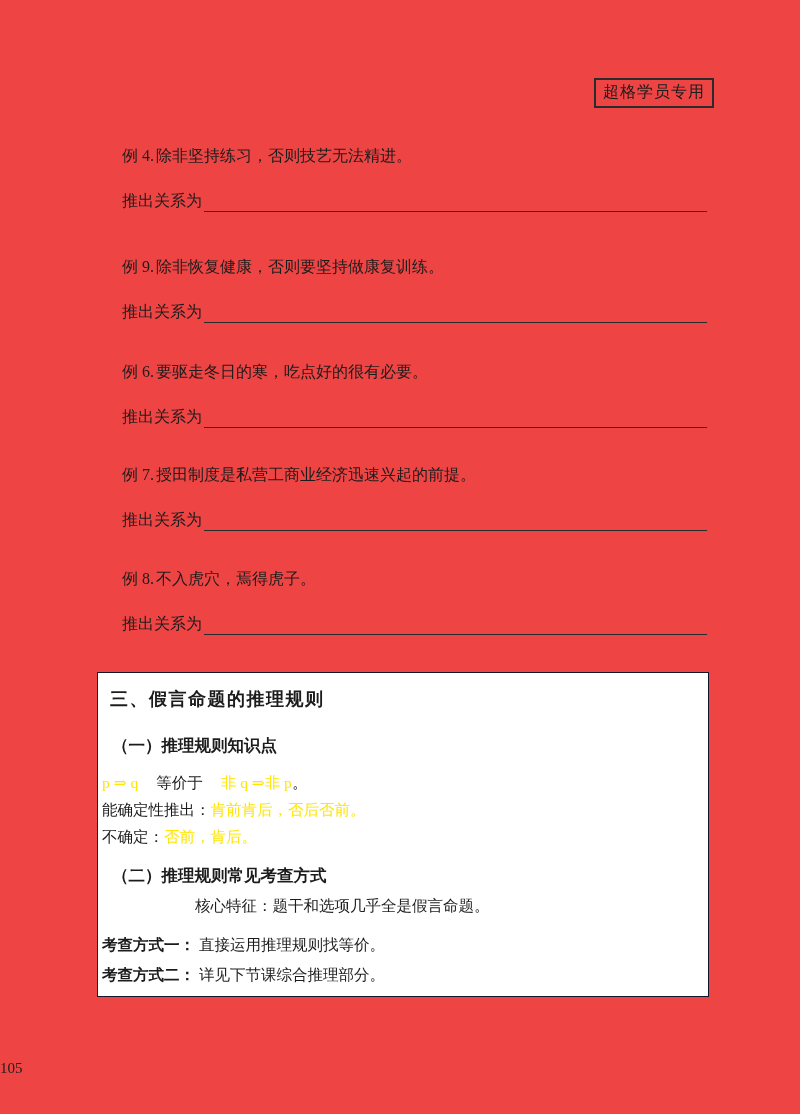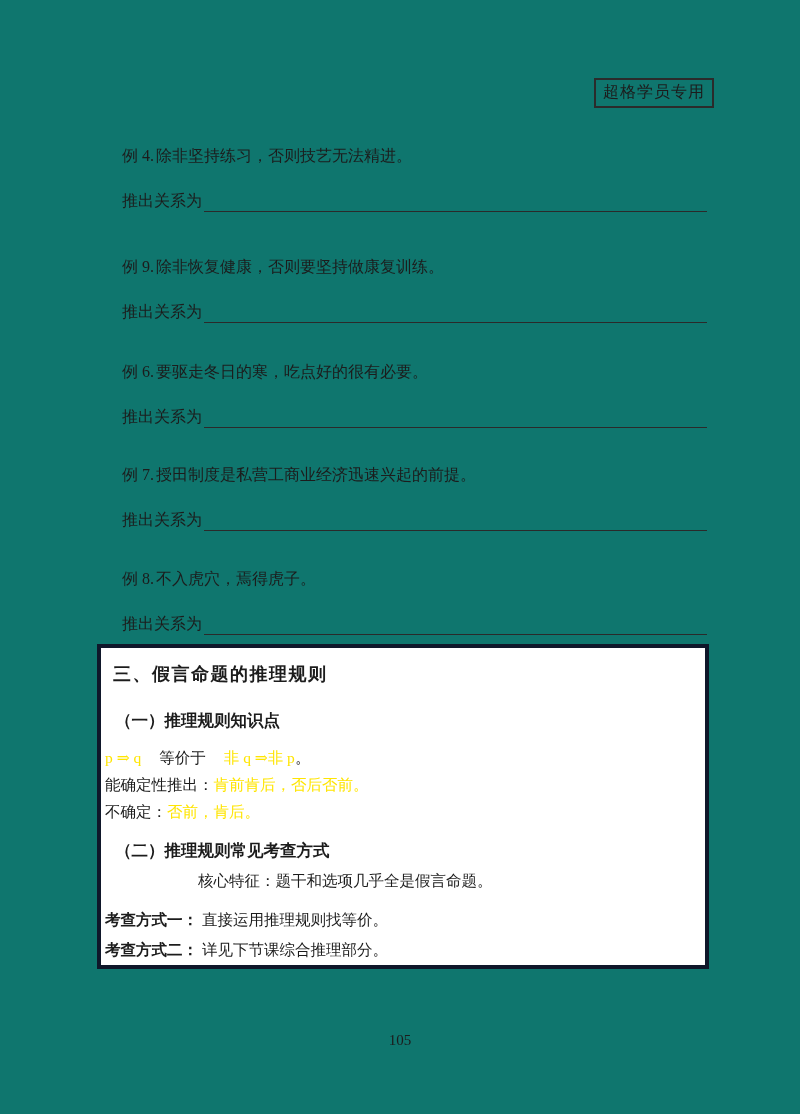--- a/index.html
+++ b/index.html
@@ -1,20 +1,20 @@
 <!DOCTYPE html>
 <html style="--hl: #ffe500;"><head>
 <meta charset="utf-8">
 <style>
   * { margin:0; padding:0; box-sizing:border-box; }
   html,body { background:#e8e8e8; }
   .page {
     position:relative;
     width:800px; height:1114px;
-    background:#0f766e;
+    background:#ef4444;
     font-family:"Liberation Serif","DejaVu Serif",serif;
     color:#1c1c1c;
     overflow:hidden;
     margin:0 auto;
   }
   
   .tag-box {
     position:absolute; top:78px; right:86px;
     border:2px solid #2b2b2b;
     padding:2px 7px 3px 7px;
@@ -35,23 +35,23 @@
     margin-top:23px;
   }
   .prompt { font-size:16px; line-height:22px; white-space:nowrap; }
   .blank-line {
     flex:1; height:20px;
     border-bottom:1.5px solid #2a2a2a;
     margin-left:2px;
   }
   
   .rules-box {
-    position:absolute; left:97px; top:644px;
+    position:absolute; left:97px; top:672px;
     width:612px; height:325px;
-    border:4px solid #0f172a;
+    border:1px solid #0f172a;
     padding:0 10px 0 2px;
     background:#fff;
   }
   .rules-title {
     margin:14px 0 0 10px;
     font-size:18px; font-weight:bold;
     line-height:24px; letter-spacing:1.5px;
   }
   .sub-title {
     font-size:16.5px; font-weight:bold; line-height:22px;
@@ -62,22 +62,22 @@
   .certain-line, .uncertain-line { margin:6px 0 0 2px; font-size:15.5px; line-height:21px; }
   .hl { color:var(--hl,#ffe500); }
   .equiv-word { margin:0 18px; }
   .method-line { margin:0 0 0 2px; font-size:15.5px; line-height:21px; }
   .m1 { margin-top:18px; }
   .m1d { margin-top:8px; padding-left:93px; }
   .m2 { margin-top:9px; }
   .method-label { font-weight:bold; margin-right:4px; }
   
   .page-number {
-    position:absolute; top:1032px; left:0; width:100%;
-    text-align:center; font-size:15px;
+    position:absolute; top:1060px; left:0; width:100%;
+    font-size:15px;
   }
 </style>
 </head>
 <body>
 
 <div class="page">
 
   <div class="tag-box">
     <span>超格学员专用</span>
   </div>

